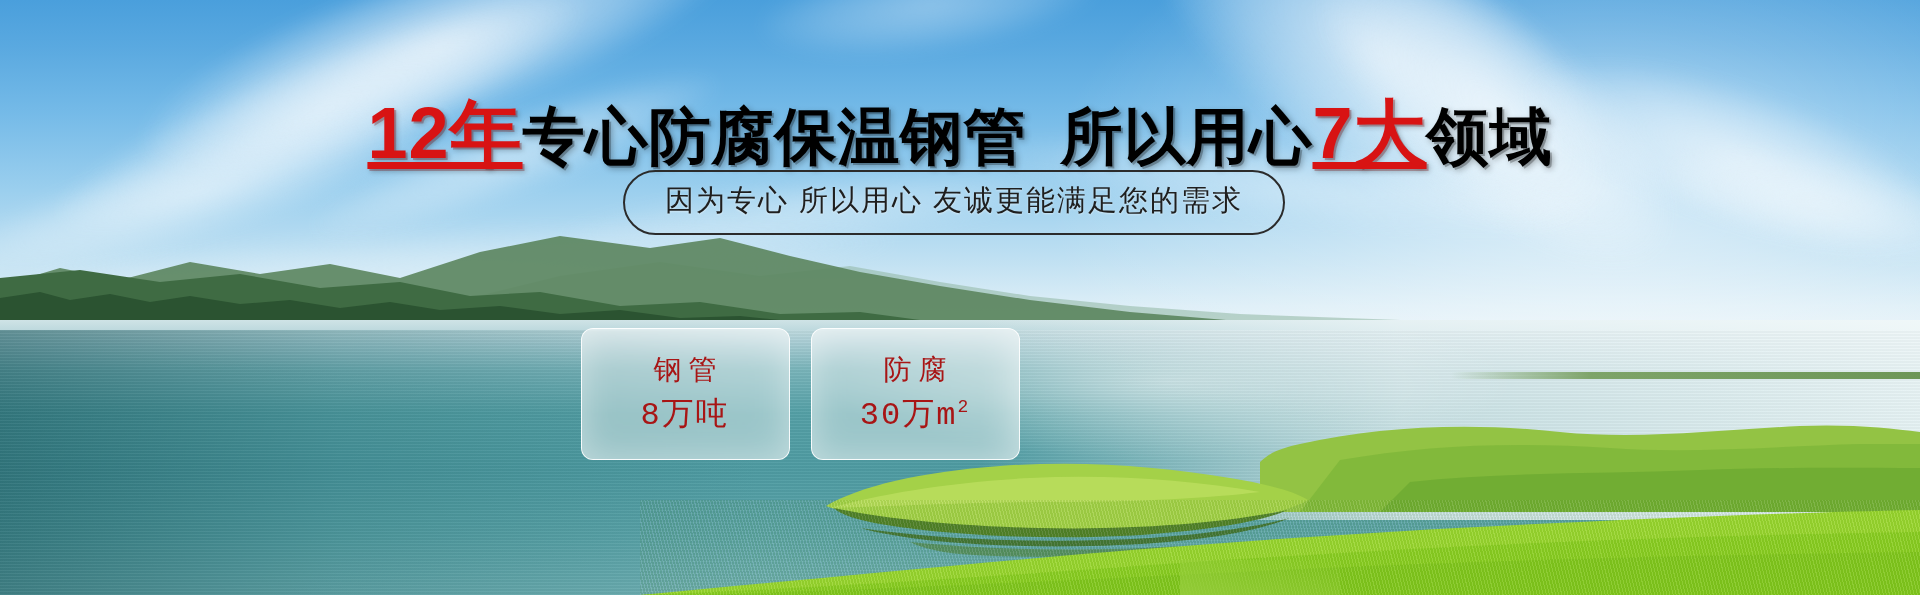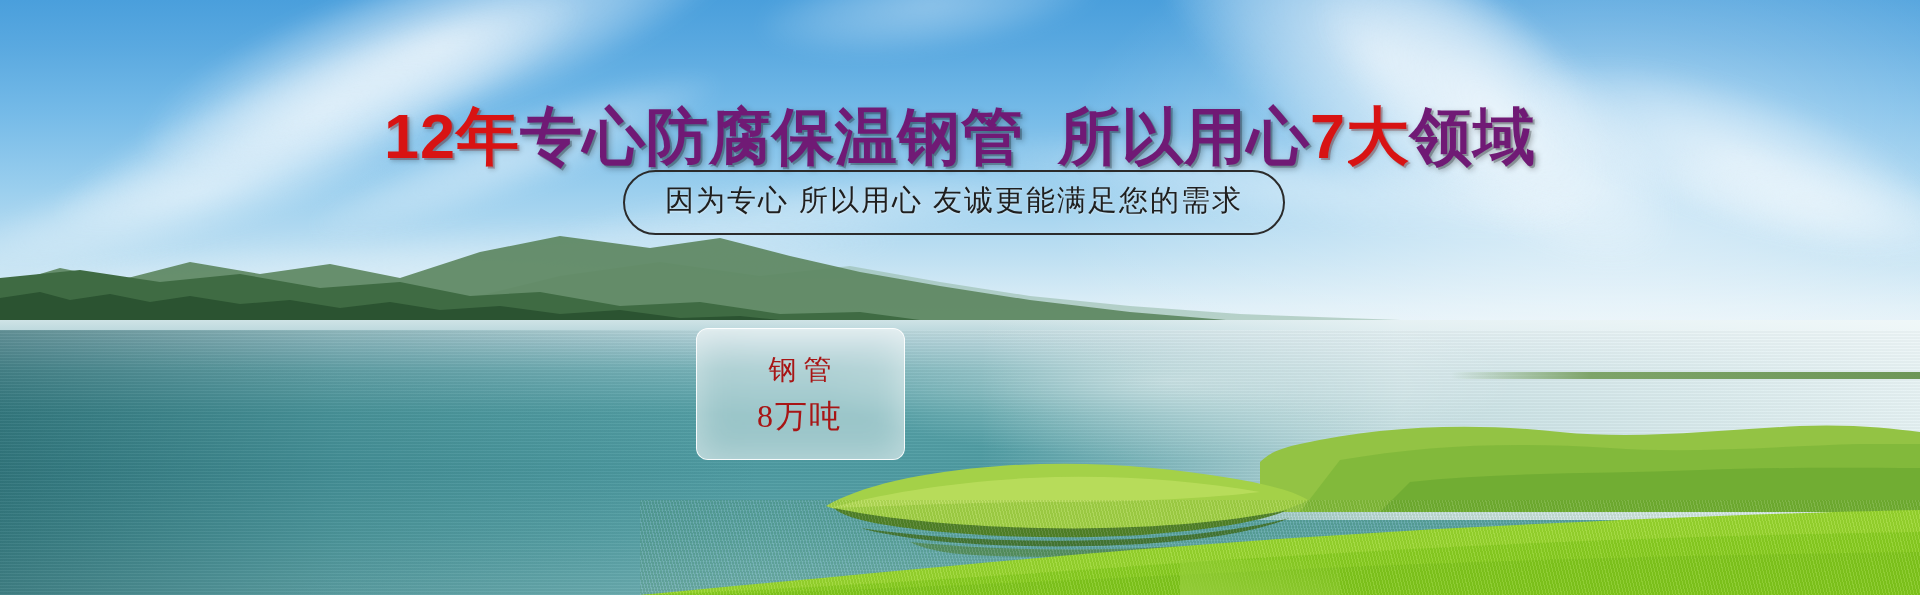--- a/index.html
+++ b/index.html
@@ -145,27 +145,28 @@
     white-space: nowrap;
     z-index: 20;
     -webkit-font-smoothing: antialiased;
   }
   .headline .seg {
     display: inline-block;
     vertical-align: baseline;
   }
   .hl-red {
     color: #d81313;
-    font-size: 63px;
+    font-size: 72px;
     text-shadow:
       2px 2px 0 rgba(120,10,10,0.30),
       3px 3px 5px rgba(0,0,0,0.22);
+    text-decoration: underline;
   }
   .hl-dark {
-    color: #701a75;
+    color: #000000;
     text-shadow:
       2px 2px 0 rgba(0,0,0,0.25),
       3px 3px 6px rgba(0,0,0,0.30);
     margin-top: 28px;
   }
   .hl-gap { display: inline-block; width: 34px; }
 
   
   .subtitle-wrap {
     position: absolute;
@@ -216,21 +217,21 @@
     letter-spacing: 7px;
     text-indent: 7px;
     margin-bottom: 16px;
     line-height: 1;
   }
   .card-value {
     color: #a81515;
     font-size: 32px;
     line-height: 1;
     letter-spacing: 2px;
-    font-family: Liberation Serif, serif;
+    font-family: Liberation Mono, monospace;
   }
   .card-value sup {
     font-size: 18px;
     vertical-align: super;
     line-height: 0;
   }
 </style>
 </head>
 <body>
 
@@ -346,17 +347,21 @@
     <span class="subtitle-pill">因为专心 所以用心  友诚更能满足您的需求</span>
   </div>
 
   <div class="cards">
 
     <div class="card">
       <div class="card-label">钢管</div>
       <div class="card-value"><span>8万吨</span><sup></sup></div>
     </div>
 
+    <div class="card">
+      <div class="card-label">防腐</div>
+      <div class="card-value"><span>30万m</span><sup>2</sup></div>
+    </div>
 
 
   </div>
 
 </div>
 
 </body></html>

